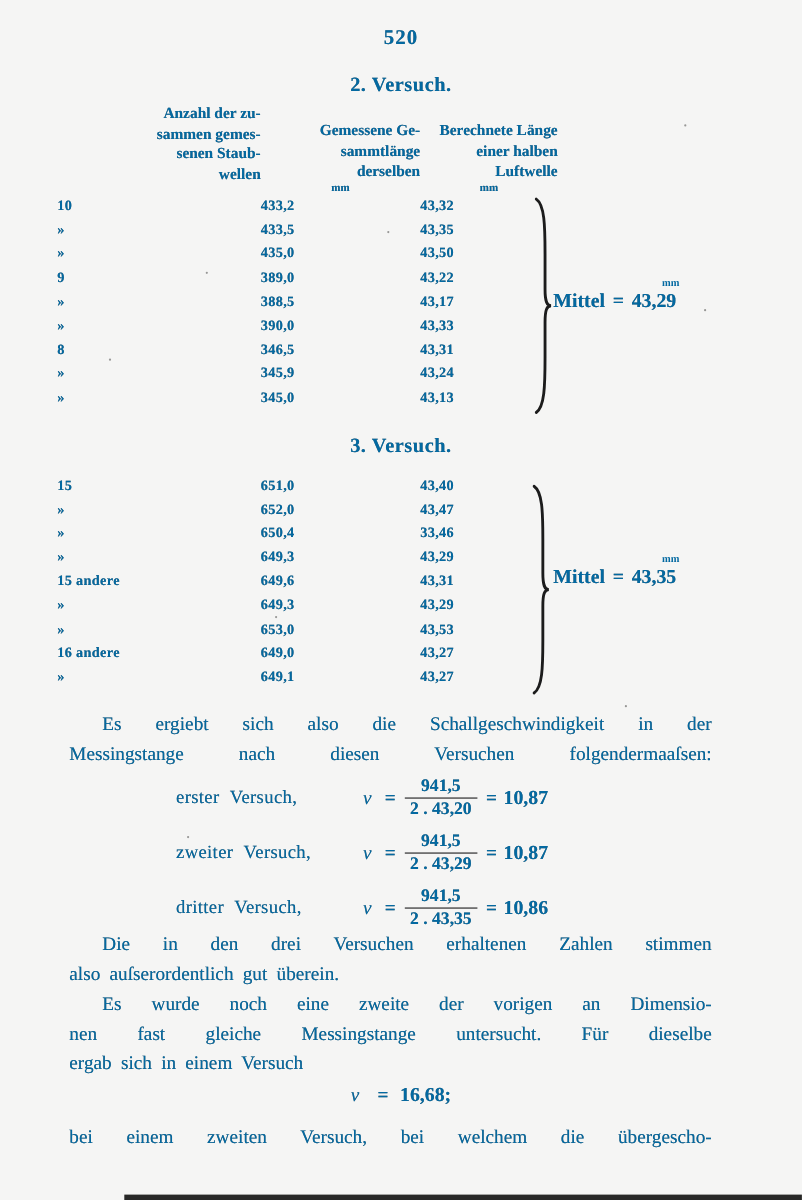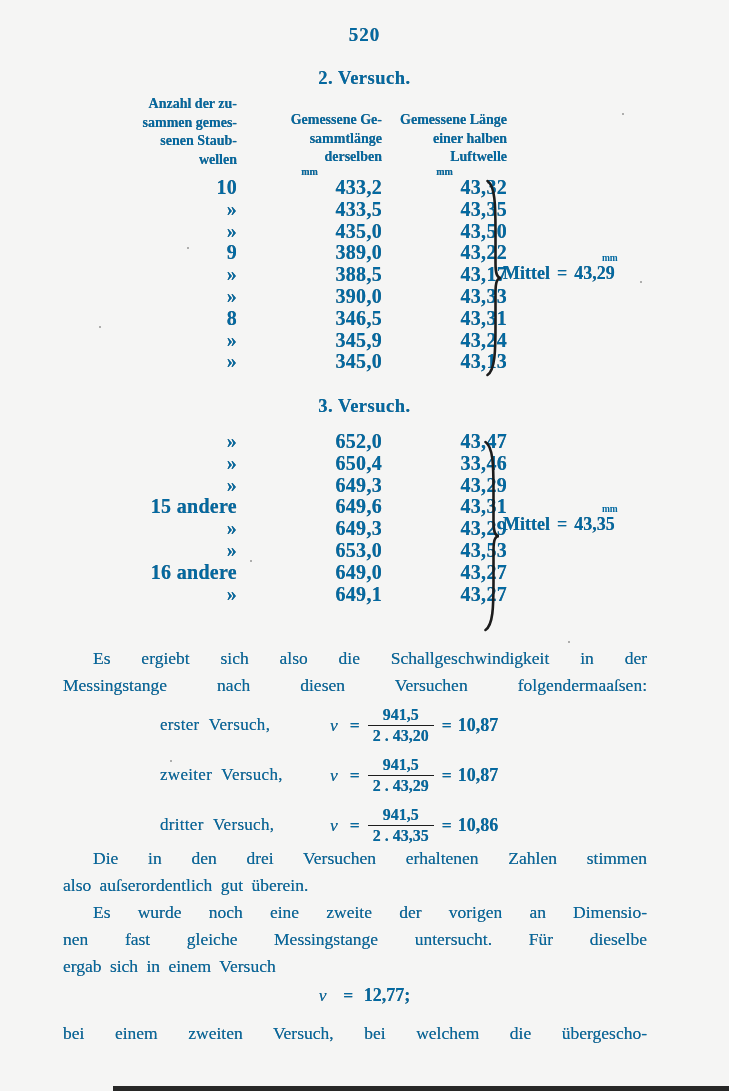--- a/index.html
+++ b/index.html
@@ -23,21 +23,21 @@
   .hcol3{left:330px;top:17px;width:125px;}
   .unit{position:absolute;text-align:center;font-size:10px;font-weight:700;top:72px;}
   .u2{left:185px;width:145px;}
   .u3{left:330px;width:125px;}
 
   
   .tbody{left:52px;width:455px;}
   .tbody1{top:176px;}
   .tbody2{top:430px;}
   .trow{display:grid;grid-template-columns:185px 145px 125px;height:21.8px;align-items:center;}
-  .tc{text-align:right;font-size:20px;font-weight:700;letter-spacing:.3px;}
+  .tc{text-align:left;font-size:13px;font-weight:700;letter-spacing:.3px;}
 
   
   .brace{position:absolute;width:16px;}
   .brace1{left:486px;top:179px;height:198px;}
   .brace2{left:484px;top:440px;height:192px;}
 
   
   .mittel{position:absolute;display:flex;align-items:baseline;font-size:18px;font-weight:700;}
   .mittel1{left:503px;top:263px;}
   .mittel2{left:503px;top:514px;}
@@ -87,21 +87,21 @@
       <div>sammen gemes-</div>
       <div>senen Staub-</div>
       <div>wellen</div>
     </div>
     <div class="hcol hcol2">
       <div>Gemessene Ge-</div>
       <div>sammtlänge</div>
       <div>derselben</div>
     </div>
     <div class="hcol hcol3">
-      <div>Gemessene Länge</div>
+      <div>Berechnete Länge</div>
       <div>einer halben</div>
       <div>Luftwelle</div>
     </div>
     <div class="unit u2">mm</div>
     <div class="unit u3">mm</div>
   </div>
 
   <div class="abs tbody tbody1">
     <div class="trow">
       <div class="tc">10</div>
@@ -162,20 +162,25 @@
     <span class="mval">
       <span class="mm">mm</span>
       <span>43,29</span>
     </span>
   </div>
 
   <div class="abs exp-title title-3">3. Versuch.</div>
 
   <div class="abs tbody tbody2">
     <div class="trow">
+      <div class="tc">15</div>
+      <div class="tc">651,0</div>
+      <div class="tc">43,40</div>
+    </div>
+    <div class="trow">
       <div class="tc">»</div>
       <div class="tc">652,0</div>
       <div class="tc">43,47</div>
     </div>
     <div class="trow">
       <div class="tc">»</div>
       <div class="tc">650,4</div>
       <div class="tc">33,46</div>
     </div>
     <div class="trow">
@@ -273,21 +278,21 @@
 
   <div class="abs para para3">
     <div class="jline indent">Es wurde noch eine zweite der vorigen an Dimensio-</div>
     <div class="jline">nen fast gleiche Messingstange untersucht. Für dieselbe</div>
     <div class="lline">ergab sich in einem Versuch</div>
   </div>
 
   <div class="abs vformula">
     <span class="fvar">v</span>
     <span class="feq">=</span>
-    <span class="fres">12,77;</span>
+    <span class="fres">16,68;</span>
   </div>
 
   <div class="abs para para4">
     <div class="jline">bei einem zweiten Versuch, bei welchem die übergescho-</div>
   </div>
 
   <div class="speck" style="left:187px;top:247px"></div>
   <div class="speck" style="left:99px;top:326px"></div>
   <div class="speck" style="left:352px;top:210px"></div>
   <div class="speck" style="left:622px;top:113px"></div>

